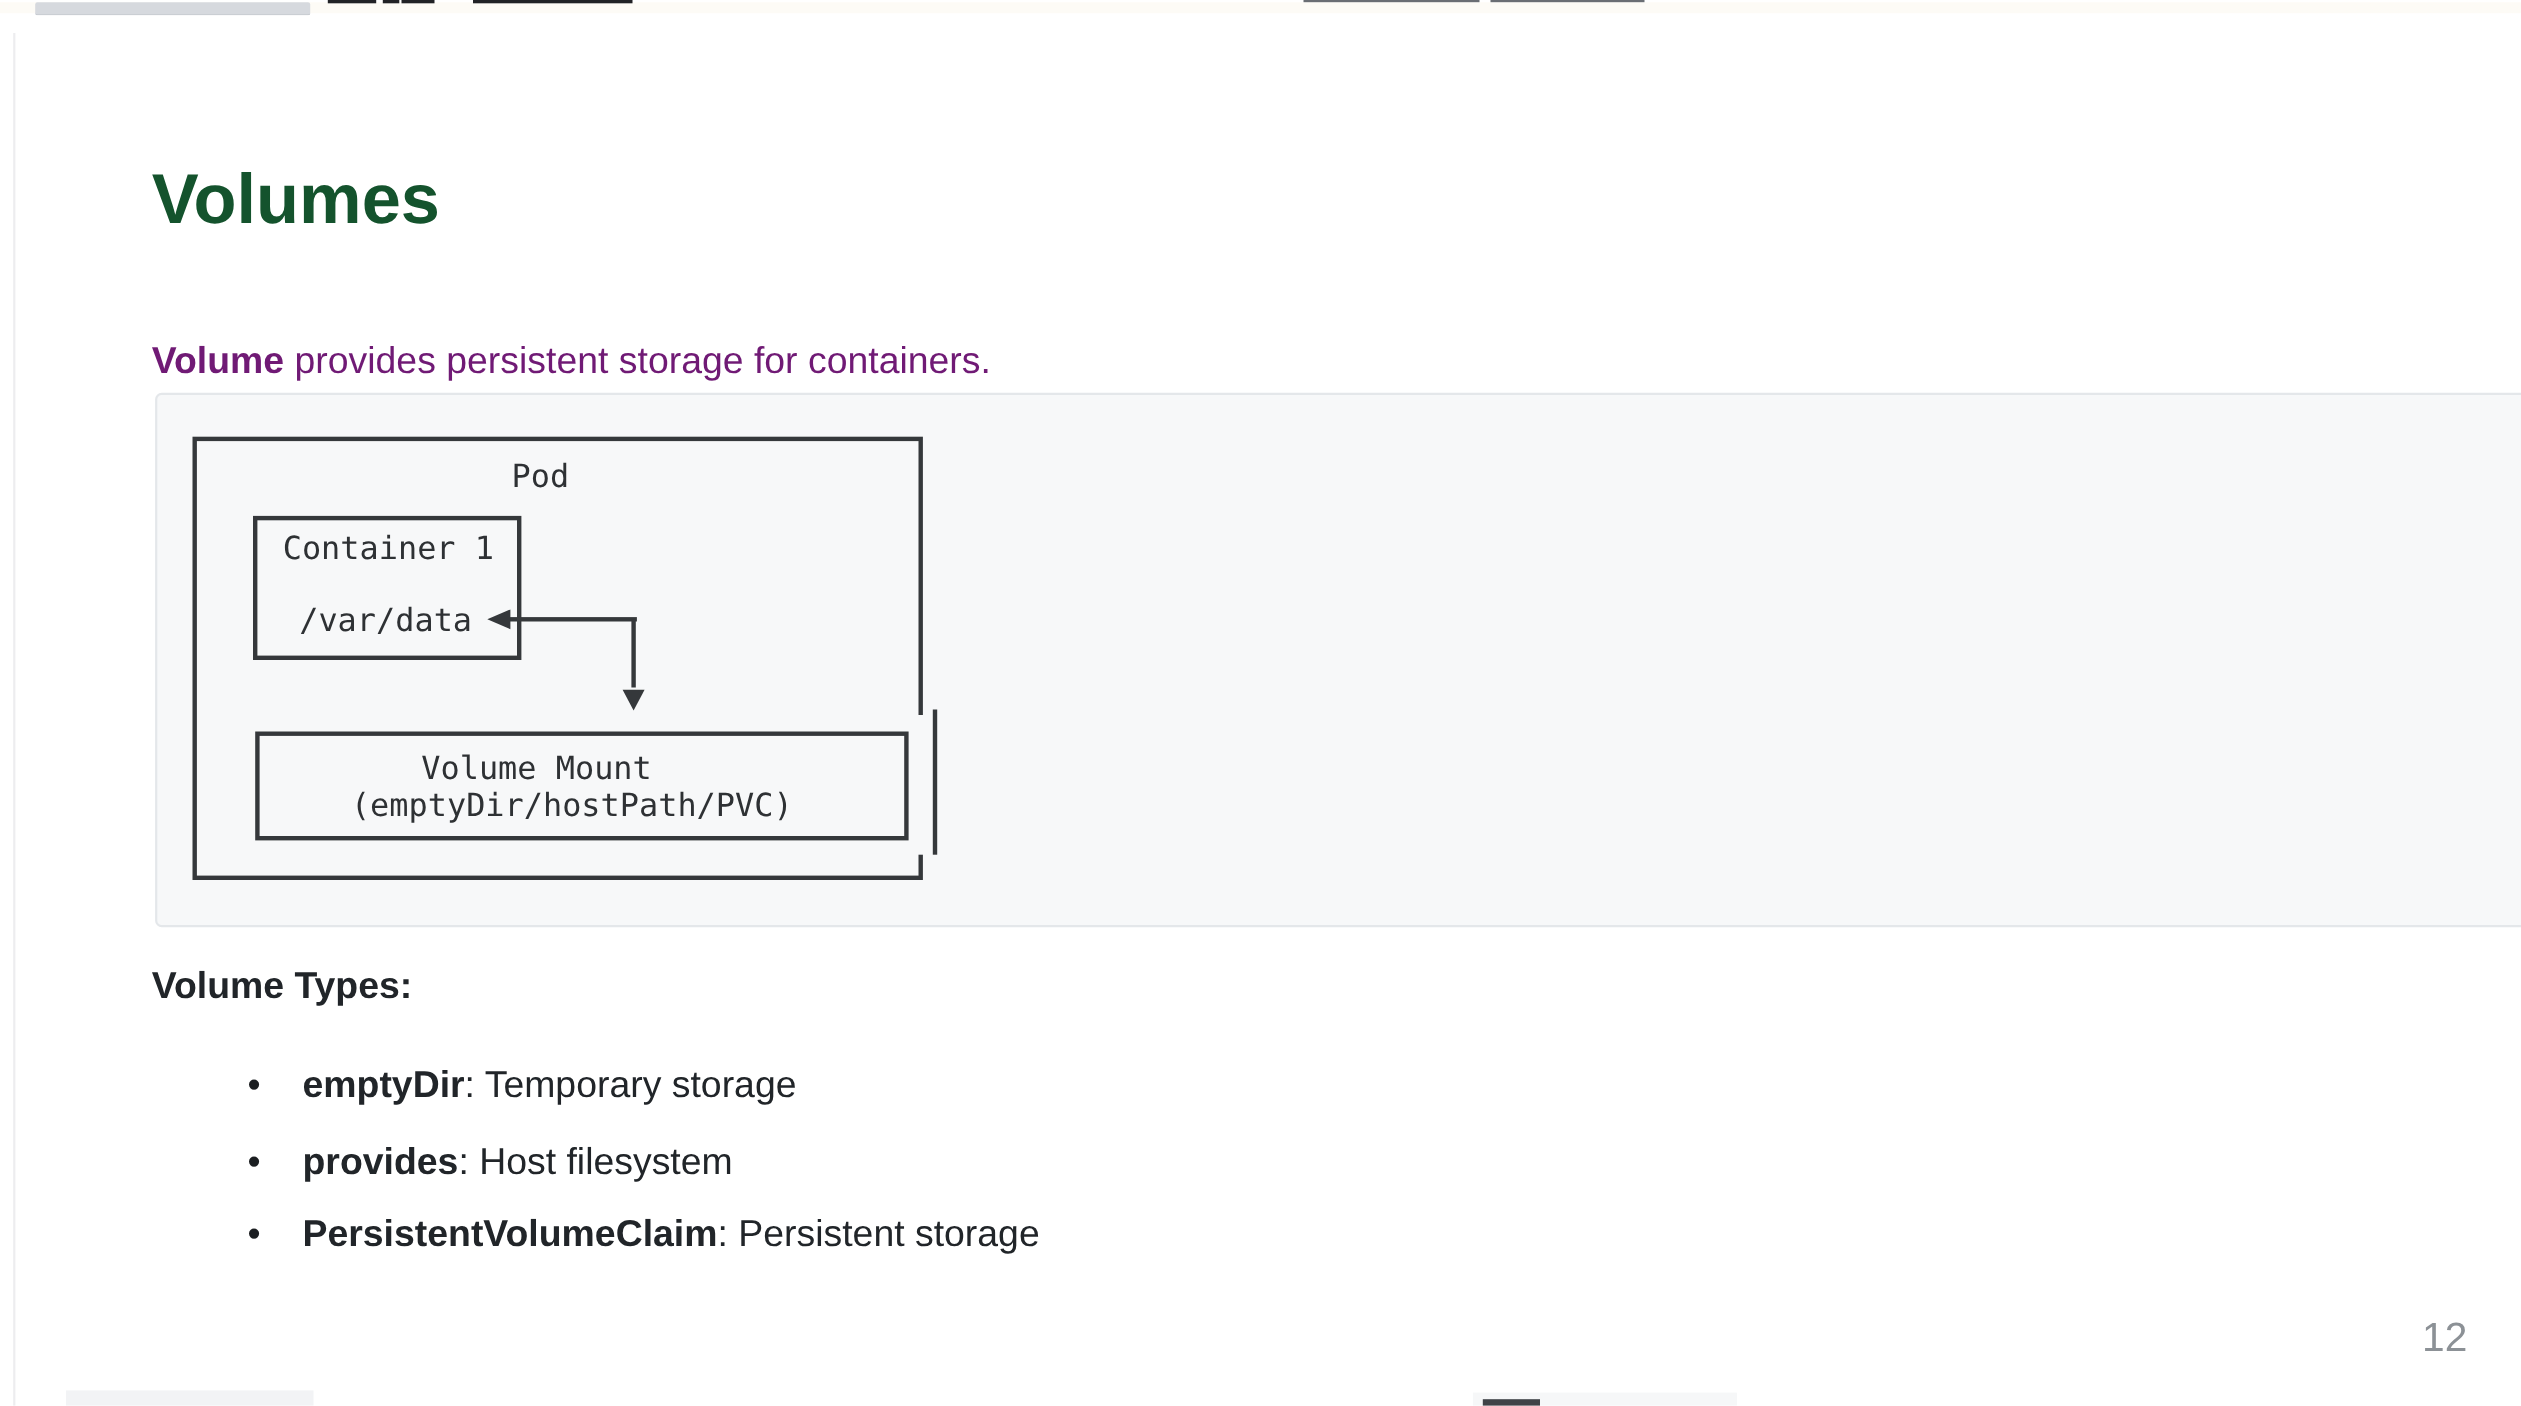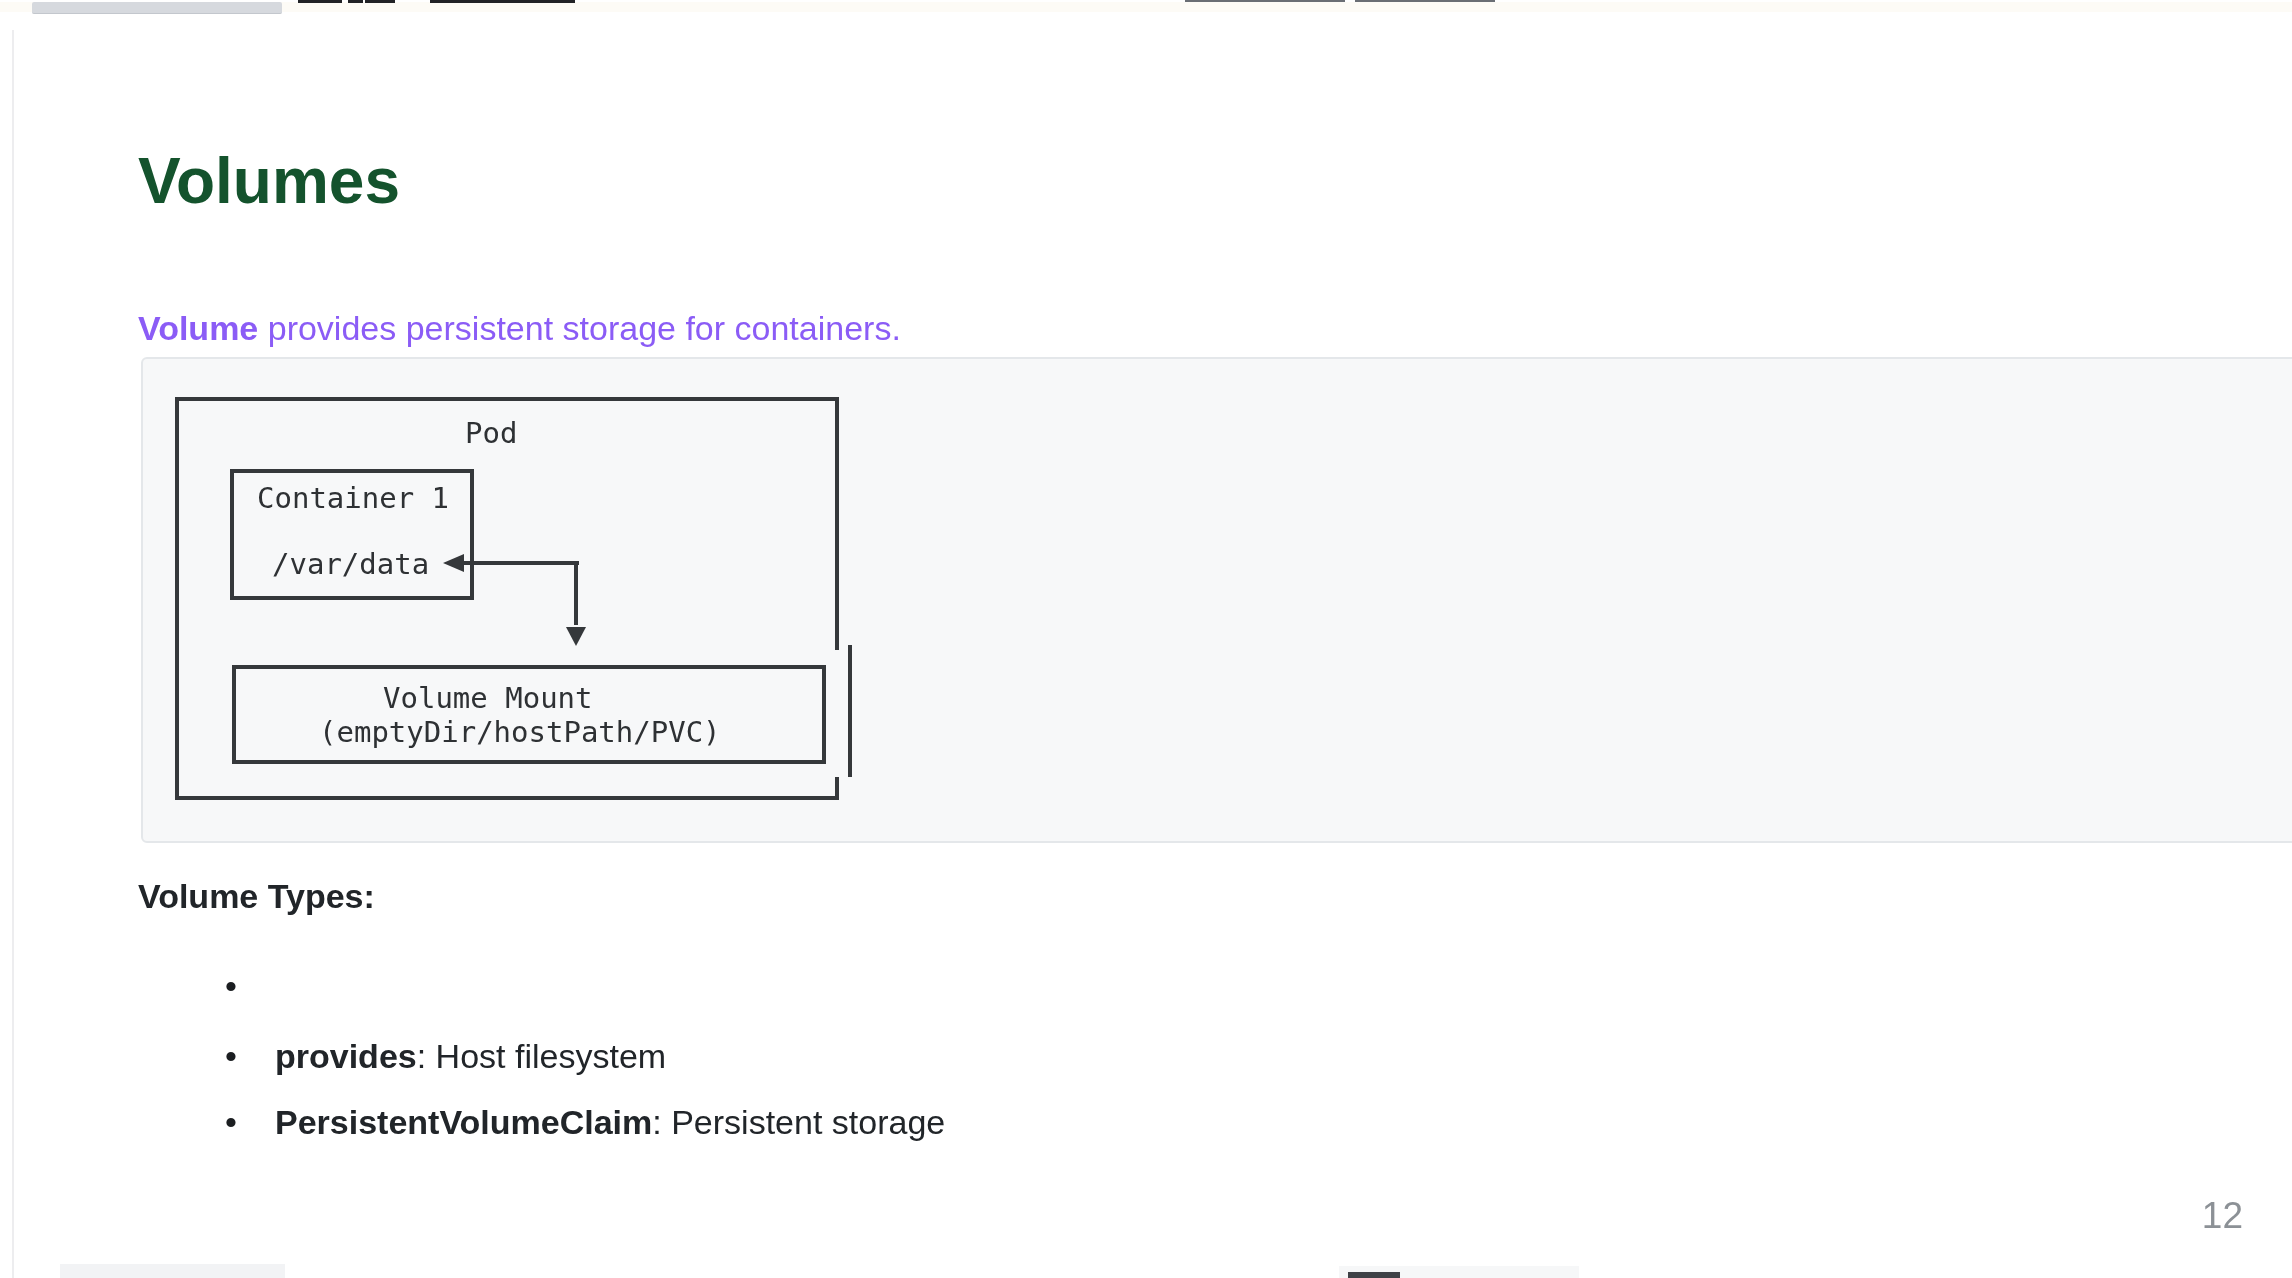--- a/index.html
+++ b/index.html
@@ -24,21 +24,21 @@
   .bot-block1{position:absolute;left:60px;top:1264px;width:225px;height:14px;background:#f2f3f5;}
   .bot-block2{position:absolute;left:1339px;top:1266px;width:240px;height:12px;background:#f6f7f8;}
   .bot-dash{position:absolute;left:1348px;top:1272px;width:52px;height:6px;background:#3f4247;}
   
   .page-title{
     position:absolute;left:138px;top:146px;
     font-size:64px;font-weight:bold;line-height:1.1;color:#14532d;margin:0;
   }
   .intro{
     position:absolute;left:138px;top:272px;
-    font-size:34px;line-height:44px;color:#8b5cf6;
+    font-size:34px;line-height:44px;color:#701a75;
   }
   .intro b{font-weight:bold;}
   .section-heading{
     position:absolute;left:138px;top:874px;
     font-size:34px;font-weight:bold;line-height:44px;color:#212529;
   }
   .bullet-row{
     position:absolute;left:225px;
     font-size:34px;line-height:44px;color:#212529;
     display:flex;align-items:flex-start;
@@ -125,20 +125,21 @@
 
   <div class="dbox vm-box"></div>
   <span class="mono vm-line1">Volume Mount</span>
   <span class="mono vm-line2">(emptyDir/hostPath/PVC)</span>
 </div>
 
 <div class="section-heading">Volume Types:</div>
 
 <div class="bullet-row b1">
   <span class="dot">•</span>
+  <span><span class="term">emptyDir</span><span>: Temporary storage</span></span>
 </div>
 
 <div class="bullet-row b2">
   <span class="dot">•</span>
   <span><span class="term">provides</span><span>: Host filesystem</span></span>
 </div>
 
 <div class="bullet-row b3">
   <span class="dot">•</span>
   <span><span class="term">PersistentVolumeClaim</span><span>: Persistent storage</span></span>

